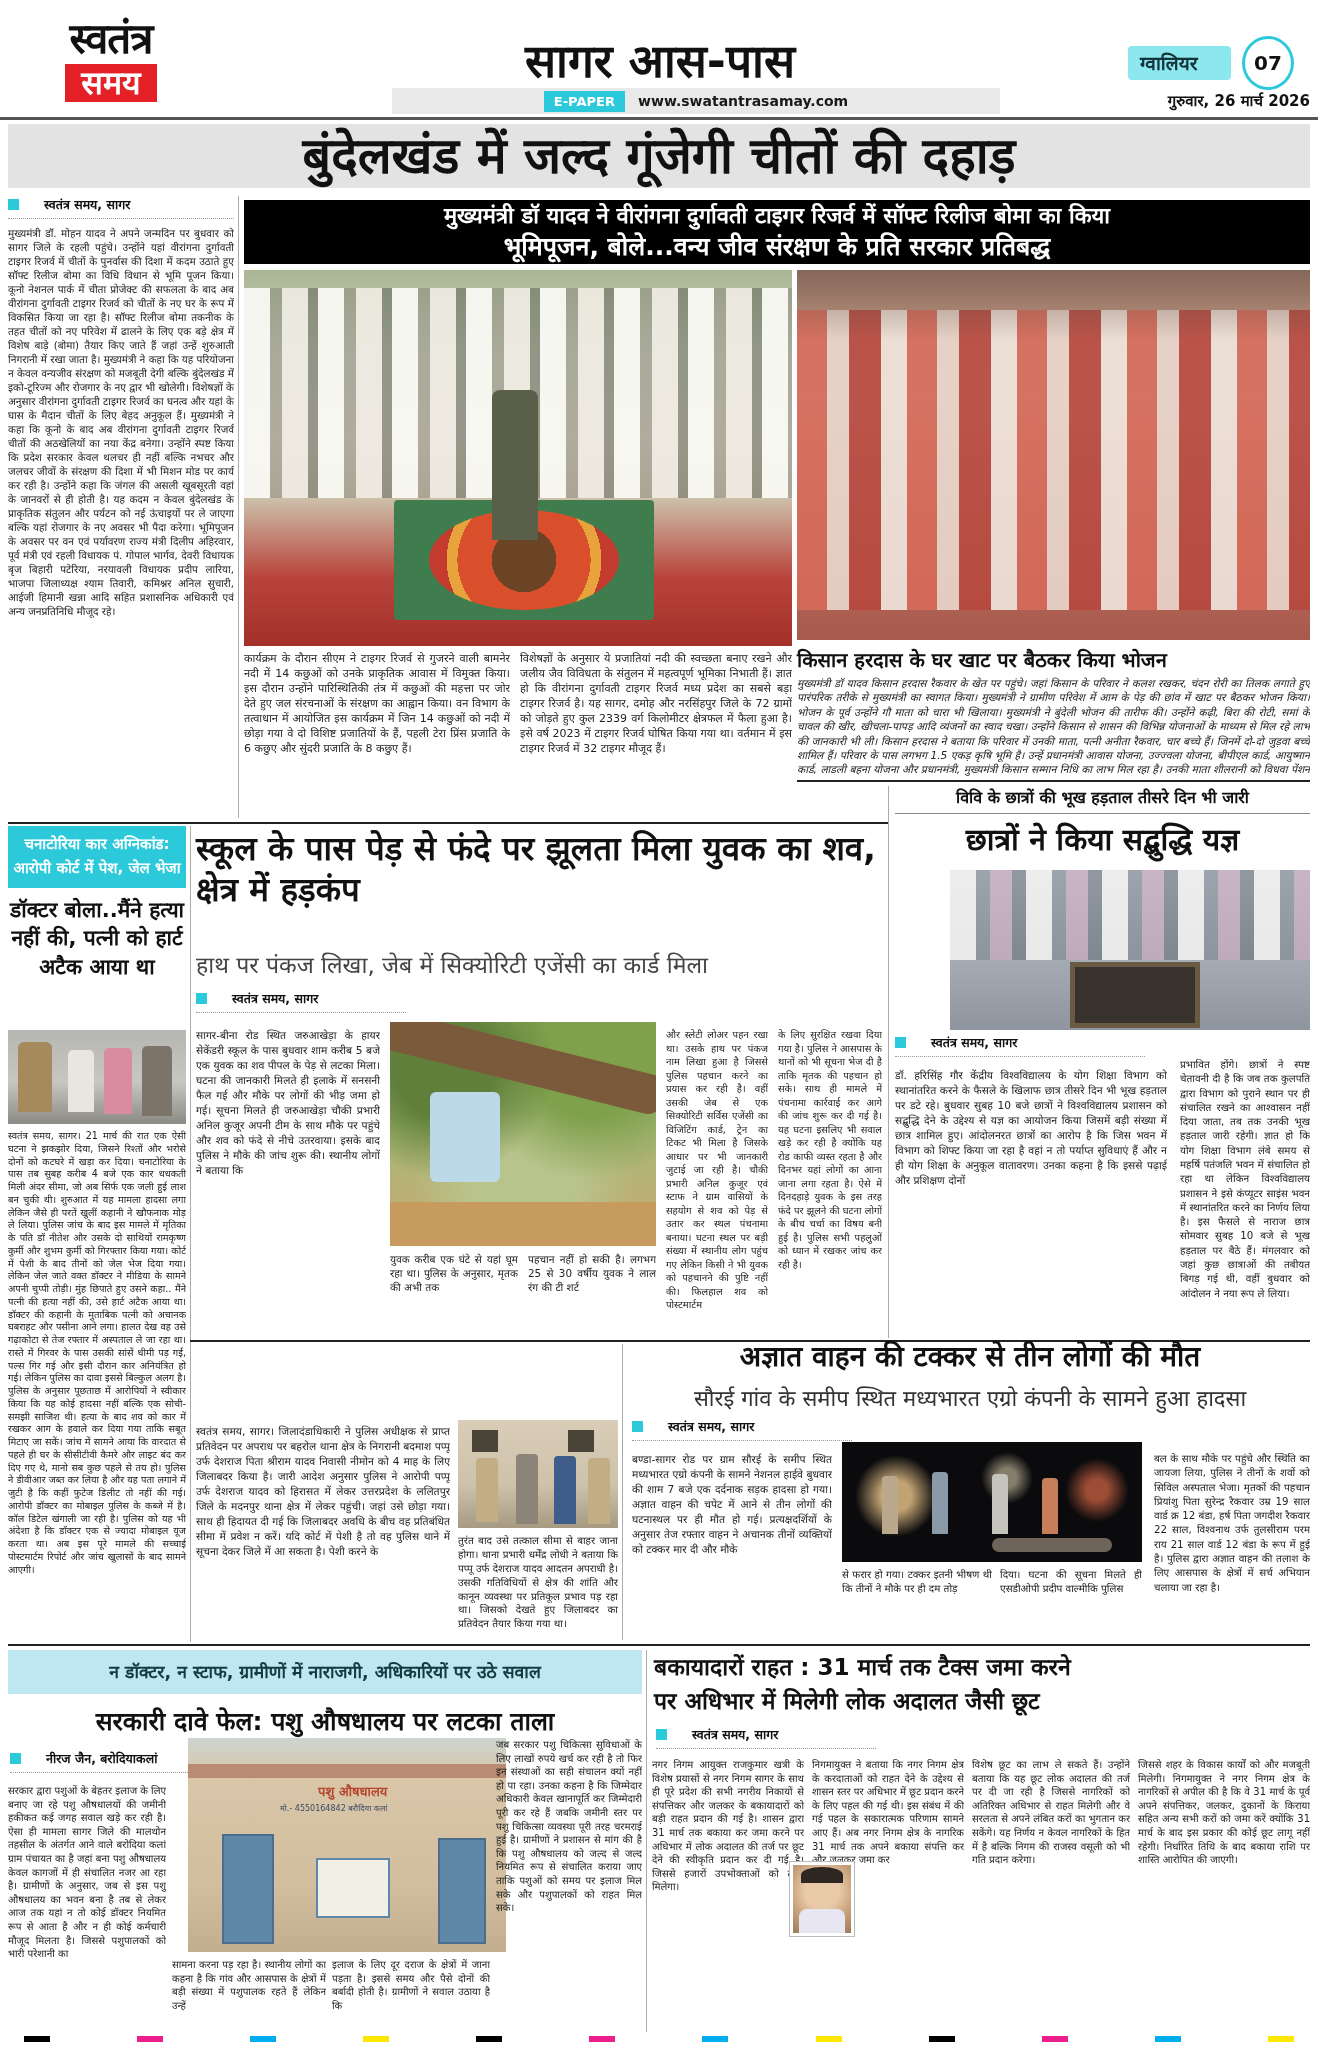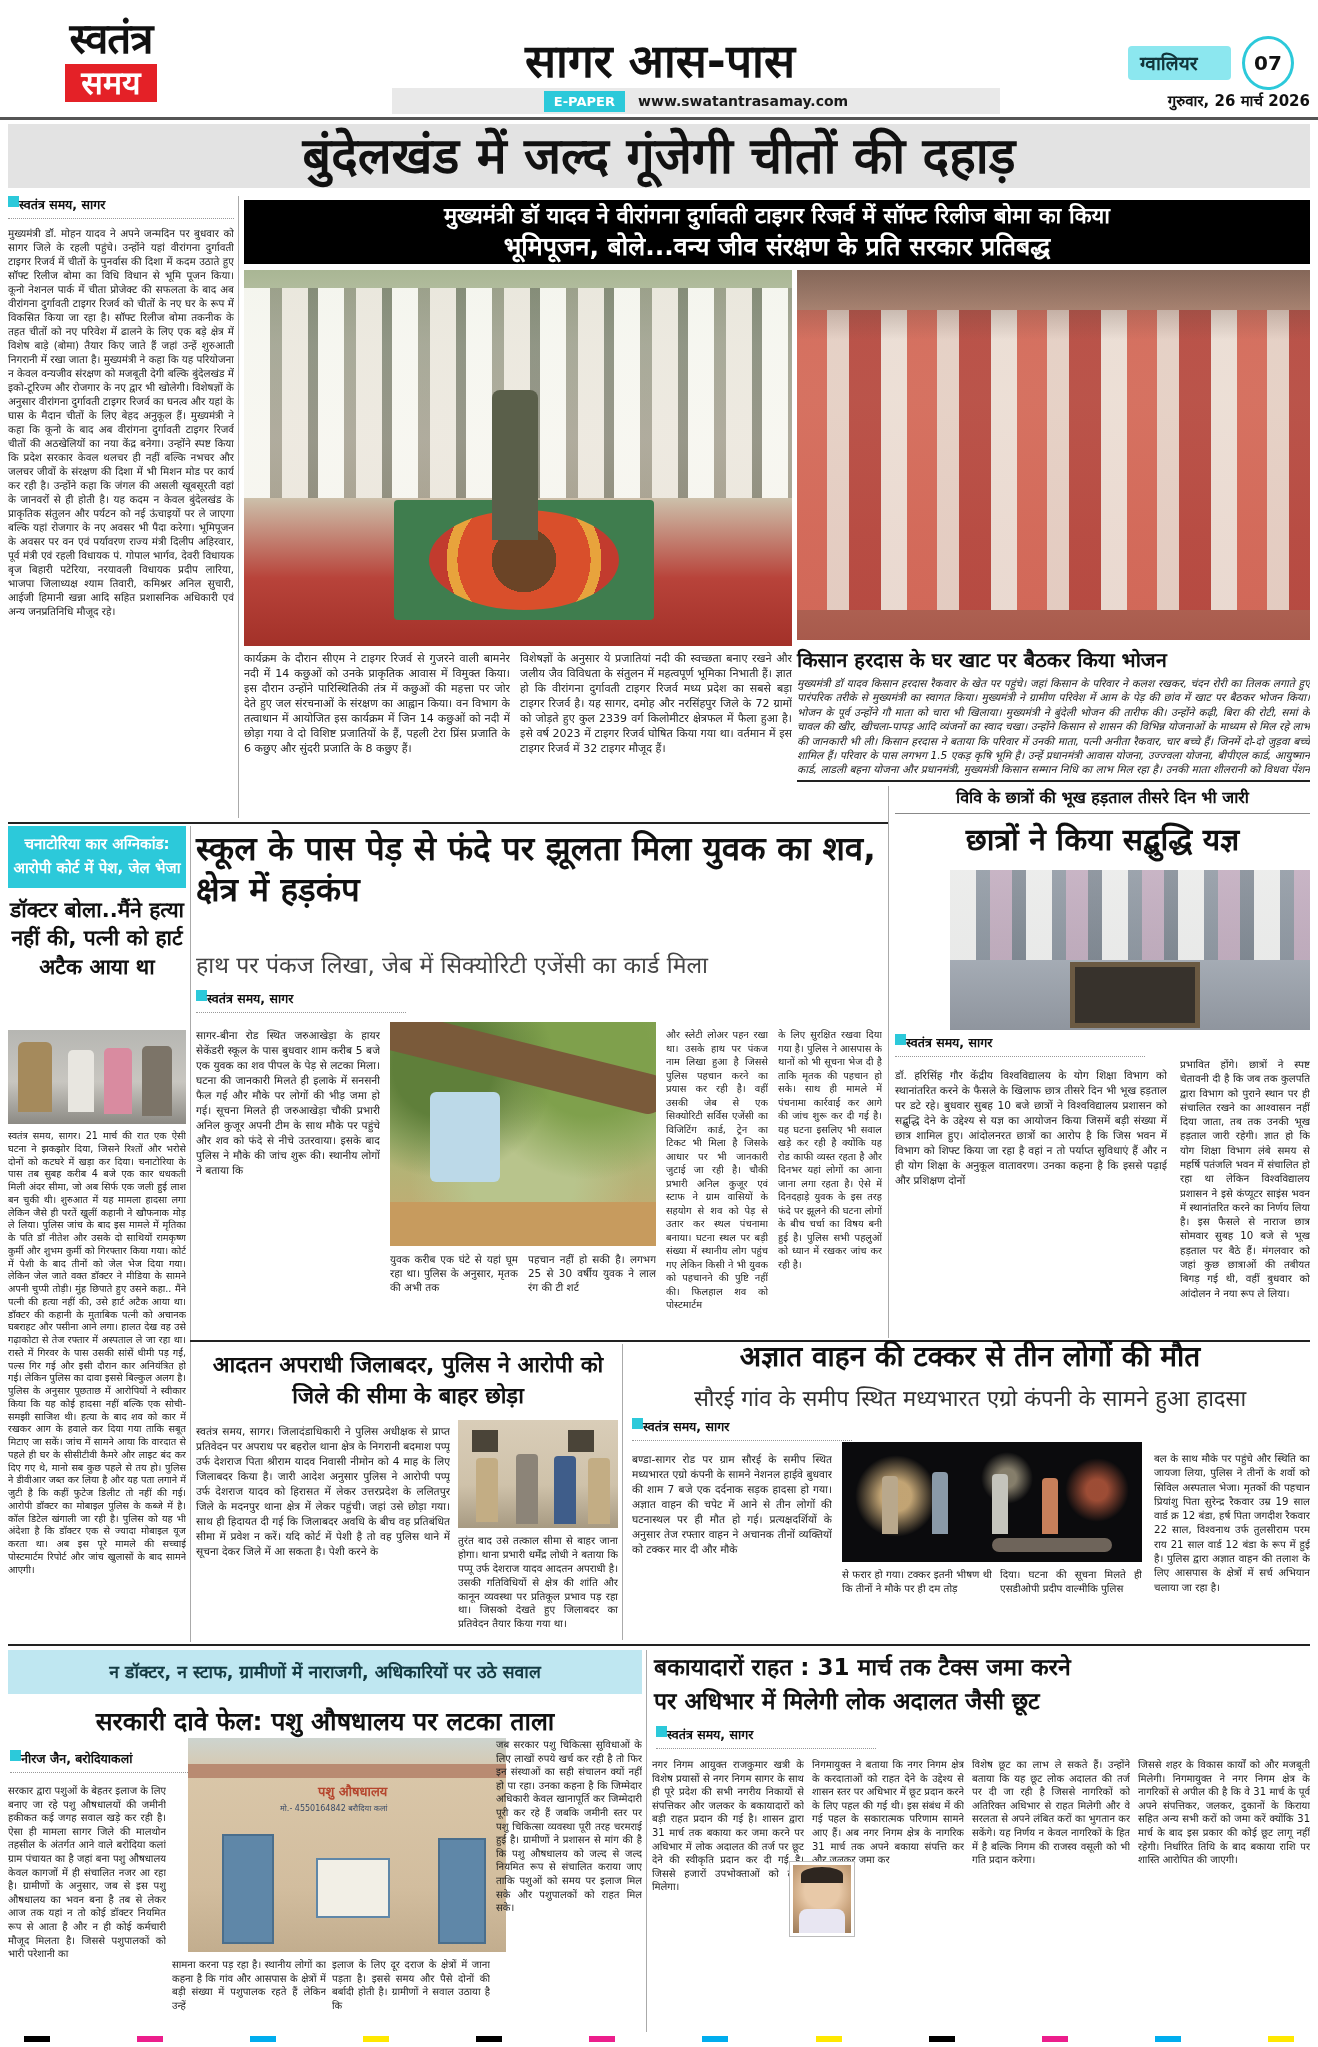--- a/index.html
+++ b/index.html
@@ -6,21 +6,21 @@
     --accent:#2cc9da; --brand-red:#e42127; --kicker-bg:#bfe7f1; --ink:#111111;
   }
   html,body{margin:0;padding:0;background:#f2f2f2;}
   #page{position:relative;width:1318px;height:2047px;background:#ffffff;margin:0 auto;
         font-family:"DejaVu Sans",sans-serif;color:#1a1a1a;overflow:hidden;}
   .abs{position:absolute;}
   .j{text-align:justify;text-justify:inter-word;}
   .body{font-size:10.4px;line-height:1.36;color:#222;overflow:hidden;}
   .hl{font-weight:bold;color:var(--ink);}
   .center{text-align:center;}
-  .byline{display:flex;align-items:flex-start;gap:0;font-weight:bold;font-size:12.5px;
+  .byline{display:flex;align-items:center;gap:25px;font-weight:bold;font-size:12.5px;
           border-bottom:1px dotted #999;padding-bottom:5px;margin-bottom:7px;color:#111;}
   .sq{width:11px;height:11px;background:var(--accent);display:inline-block;flex:0 0 auto;}
   .ph{position:absolute;overflow:hidden;background:#cfcac0;}
   .ph div{position:absolute;}
   .vline{position:absolute;width:1px;background:#aaa;}
   .hline{position:absolute;height:2px;background:#222;}
   .italic{font-style:italic;}
   .nowrap{white-space:nowrap;overflow:hidden;}
 </style>
 </head>
@@ -122,21 +122,20 @@
   <div class="abs" style="left:895px;top:1034px;width:250px;">
     <div class="byline">
         <span class="sq"></span>
         <span>स्वतंत्र समय, सागर</span>
       </div>
   </div>
   <div class="abs body j" style="left:895px;top:1068px;width:272px;height:270px;font-size:10.6px;line-height:1.42;">डॉ. हरिसिंह गौर केंद्रीय विश्वविद्यालय के योग शिक्षा विभाग को स्थानांतरित करने के फैसले के खिलाफ छात्र तीसरे दिन भी भूख हड़ताल पर डटे रहे। बुधवार सुबह 10 बजे छात्रों ने विश्वविद्यालय प्रशासन को सद्बुद्धि देने के उद्देश्य से यज्ञ का आयोजन किया जिसमें बड़ी संख्या में छात्र शामिल हुए। आंदोलनरत छात्रों का आरोप है कि जिस भवन में विभाग को शिफ्ट किया जा रहा है वहां न तो पर्याप्त सुविधाएं हैं और न ही योग शिक्षा के अनुकूल वातावरण। उनका कहना है कि इससे पढ़ाई और प्रशिक्षण दोनों</div>
   <div class="abs body j" style="left:1180px;top:1058px;width:130px;height:280px;font-size:10.2px;line-height:1.4;">प्रभावित होंगे। छात्रों ने स्पष्ट चेतावनी दी है कि जब तक कुलपति द्वारा विभाग को पुराने स्थान पर ही संचालित रखने का आश्वासन नहीं दिया जाता, तब तक उनकी भूख हड़ताल जारी रहेगी। ज्ञात हो कि योग शिक्षा विभाग लंबे समय से महर्षि पतंजलि भवन में संचालित हो रहा था लेकिन विश्वविद्यालय प्रशासन ने इसे कंप्यूटर साइंस भवन में स्थानांतरित करने का निर्णय लिया है। इस फैसले से नाराज छात्र सोमवार सुबह 10 बजे से भूख हड़ताल पर बैठे हैं। मंगलवार को जहां कुछ छात्राओं की तबीयत बिगड़ गई थी, वहीं बुधवार को आंदोलन ने नया रूप ले लिया।</div>
   <div class="hline" style="left:190px;top:1340px;width:1120px;"></div>
 
-  <div class="abs center hl" style="left:196px;top:1350px;width:424px;font-size:22px;line-height:1.4;">आदतन अपराधी जिलाबदर, पुलिस ने आरोपी को जिले की सीमा के बाहर छोड़ा</div>
   <div class="abs body j" style="left:196px;top:1424px;width:254px;height:216px;font-size:10.6px;line-height:1.42;">स्वतंत्र समय, सागर। जिलादंडाधिकारी ने पुलिस अधीक्षक से प्राप्त प्रतिवेदन पर अपराध पर बहरोल थाना क्षेत्र के निगरानी बदमाश पप्पू उर्फ देशराज पिता श्रीराम यादव निवासी नीमोन को 4 माह के लिए जिलाबदर किया है। जारी आदेश अनुसार पुलिस ने आरोपी पप्पू उर्फ देशराज यादव को हिरासत में लेकर उत्तरप्रदेश के ललितपुर जिले के मदनपुर थाना क्षेत्र में लेकर पहुंची। जहां उसे छोड़ा गया। साथ ही हिदायत दी गई कि जिलाबदर अवधि के बीच वह प्रतिबंधित सीमा में प्रवेश न करें। यदि कोर्ट में पेशी है तो वह पुलिस थाने में सूचना देकर जिले में आ सकता है। पेशी करने के</div>
   <div class="ph" style="left:458px;top:1420px;width:160px;height:108px;background:linear-gradient(180deg,#d9cdb8 0%,#cfc2aa 60%,#a79a82 100%);">
     <div style="left:14px;top:10px;width:26px;height:22px;background:#4a4438;"></div>
     <div style="left:110px;top:10px;width:26px;height:22px;background:#4a4438;"></div>
     <div style="left:18px;top:38px;width:22px;height:64px;background:#c3ad84;border-radius:4px 4px 0 0;"></div>
     <div style="left:58px;top:34px;width:22px;height:70px;background:#8c8478;border-radius:4px 4px 0 0;"></div>
     <div style="left:96px;top:36px;width:22px;height:68px;background:#3f5d8a;border-radius:4px 4px 0 0;"></div>
     <div style="left:130px;top:38px;width:22px;height:66px;background:#c3ad84;border-radius:4px 4px 0 0;"></div>
   </div>
   <div class="abs body j" style="left:458px;top:1534px;width:160px;height:106px;font-size:10.2px;">तुरंत बाद उसे तत्काल सीमा से बाहर जाना होगा। थाना प्रभारी धर्मेंद्र लोधी ने बताया कि पप्पू उर्फ देशराज यादव आदतन अपराधी है। उसकी गतिविधियों से क्षेत्र की शांति और कानून व्यवस्था पर प्रतिकूल प्रभाव पड़ रहा था। जिसको देखते हुए जिलाबदर का प्रतिवेदन तैयार किया गया था।</div>

